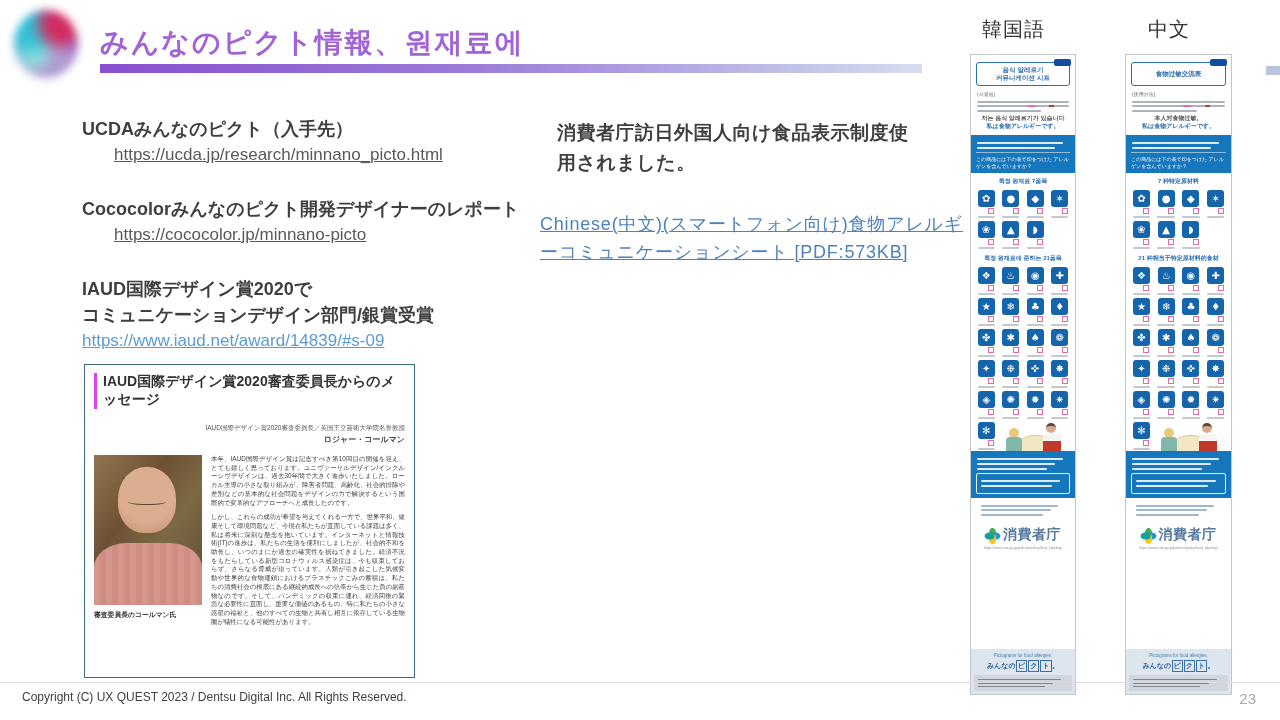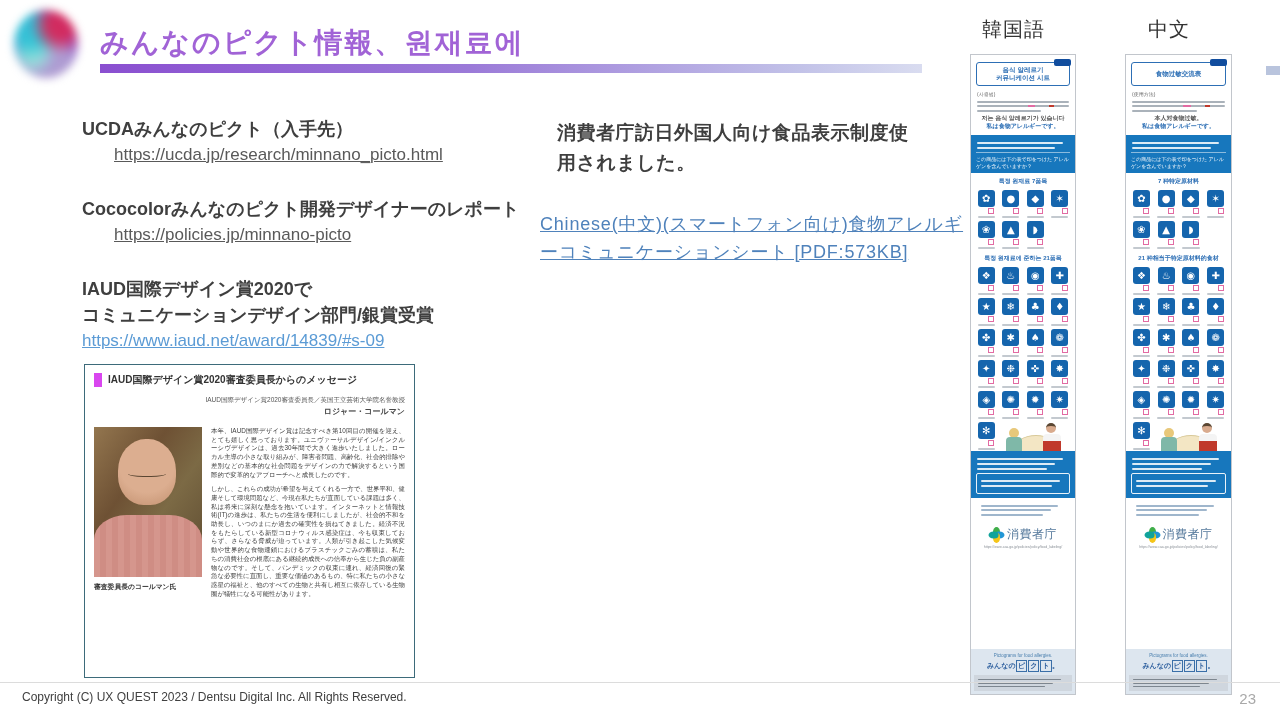--- a/index.html
+++ b/index.html
@@ -23,21 +23,21 @@
   
   .leftcol { position:absolute; left:82px; top:116px; width:470px; color:#3f3f3f; }
   .lc-head { font-size:18px; font-weight:bold; line-height:26px; color:#3f3f3f; }
   .lc-link-gray { font-size:17px; color:#595959; text-decoration:underline; line-height:26px; display:inline-block;margin-left:32px; }
   .lc-gap { height:28px; }
   .lc-link-blue { font-size:17px; color:#5b9bd5; text-decoration:underline; line-height:26px; display:inline-block; }
 
   
   .iaud-doc { position:absolute; left:84px; top:364px; width:331px; height:314px; border:1px solid #3d6b7a;
     background:#ffffff; padding:8px 9px 6px 9px; overflow:hidden; color:#444; }
-  .iaud-title { border-left:8px solid #d946ef; padding-left:6px; font-size:10px; font-weight:bold; color:#333; margin-bottom:8px; }
+  .iaud-title { border-left:3px solid #d946ef; padding-left:6px; font-size:14px; font-weight:bold; color:#333; margin-bottom:14px; }
   .iaud-byline { text-align:right; font-size:6.5px; color:#555; line-height:9px; }
   .iaud-name { text-align:right; font-size:8px; font-weight:bold; color:#444; margin:2px 0 10px 0; }
   .iaud-photo { float:left; width:108px; margin-right:9px; }
   .photo-frame { width:108px; height:150px; position:relative; overflow:hidden;
     background:linear-gradient(125deg,#93764f 0%,#6e5134 35%,#7c6a45 60%,#5d4a30 100%); }
   .photo-head { position:absolute; left:24px; top:12px; width:58px; height:66px; border-radius:48% 48% 44% 44%;
     background:radial-gradient(circle at 50% 40%, #dcae90 0 55%, #c2906f 100%); filter:blur(.6px); }
   .photo-glasses { position:absolute; left:34px; top:42px; width:38px; height:8px; border-bottom:1.5px solid #5a4632; border-radius:0 0 40% 40%; }
   .photo-shirt { position:absolute; left:0; bottom:0; width:108px; height:62px;
     background:repeating-linear-gradient(90deg,#d5968d 0 6px,#cf8d84 6px 12px); border-radius:30% 30% 0 0/40% 40% 0 0; }
@@ -90,21 +90,21 @@
   .ps-innerbox { border:1px solid rgba(255,255,255,.9); border-radius:2px; padding:3px; margin-top:3px; }
   .ps-notes { padding:4px 10px; }
   .tline.blue { background:#9fb6cc; }
   .ps-agency { display:flex; align-items:center; justify-content:center; gap:3px; padding-top:4px; }
   .pinwheel { position:relative; width:15px; height:15px; }
   .pinwheel span { position:absolute; width:7px; height:10px; border-radius:60% 60% 50% 50%; left:4px; top:0; transform-origin:50% 80%; }
   .pw1 { background:#3fae49; transform:rotate(0deg); }
   .pw2 { background:#2196d6; transform:rotate(90deg); }
   .pw3 { background:#f5c518; transform:rotate(180deg); }
   .pw4 { background:#11a39b; transform:rotate(270deg); }
-  .agency-name { font-size:12px; font-weight:normal; color:#55799c; letter-spacing:.5px; }
+  .agency-name { font-size:14px; font-weight:bold; color:#55799c; letter-spacing:.5px; }
   .agency-url { text-align:center; font-size:3.5px; color:#8a9097; margin-top:2px; }
   .ps-footer { margin-top:auto; background:#dde6ef; padding:4px 3px 3px 3px; }
   .slogan-en { text-align:center; font-size:4.5px; color:#4a7fae; }
   .slogan-ja { text-align:center; font-size:7px; font-weight:bold; color:#2d5f9e; margin-top:2px; }
   .slogan-ja b { display:inline-block; border:1px solid #3a6fa8; padding:0 1px; margin:0 .5px; font-weight:bold; }
   .ps-footnote { margin-top:3px; background:#cfd6de; padding:2px 4px; }
   .ps-footnote .tline { height:1.5px; background:#7d868f; margin:2px 0; }
 
   
   .footer-line { position:absolute; left:0; top:682px; width:1280px; height:1px; background:#dcdcdc; }
@@ -117,21 +117,21 @@
 <div class="logo-sphere"></div>
 <div class="slide-title">みんなのピクト情報、원재료에</div>
 <div class="title-rule"></div>
 <div class="title-rule-end"></div>
 
 <div class="leftcol">
   <div class="lc-head">UCDAみんなのピクト（入手先）</div>
   <a class="lc-link-gray">https://ucda.jp/research/minnano_picto.html</a>
   <div class="lc-gap"></div>
   <div class="lc-head">Cococolorみんなのピクト開発デザイナーのレポート</div>
-  <a class="lc-link-gray">https://policies.jp/minnano-picto</a>
+  <a class="lc-link-gray">https://cococolor.jp/minnano-picto</a>
   <div class="lc-gap"></div>
   <div class="lc-head">IAUD国際デザイン賞2020で</div>
   <div class="lc-head">コミュニケーションデザイン部門/銀賞受賞</div>
   <a class="lc-link-blue">https://www.iaud.net/award/14839/#s-09</a>
 </div>
 
 <div class="iaud-doc">
   <div class="iaud-title">IAUD国際デザイン賞2020審査委員長からのメッセージ</div>
   <div class="iaud-byline">IAUD国際デザイン賞2020審査委員長／英国王立芸術大学院名誉教授</div>
   <div class="iaud-name">ロジャー・コールマン</div>

